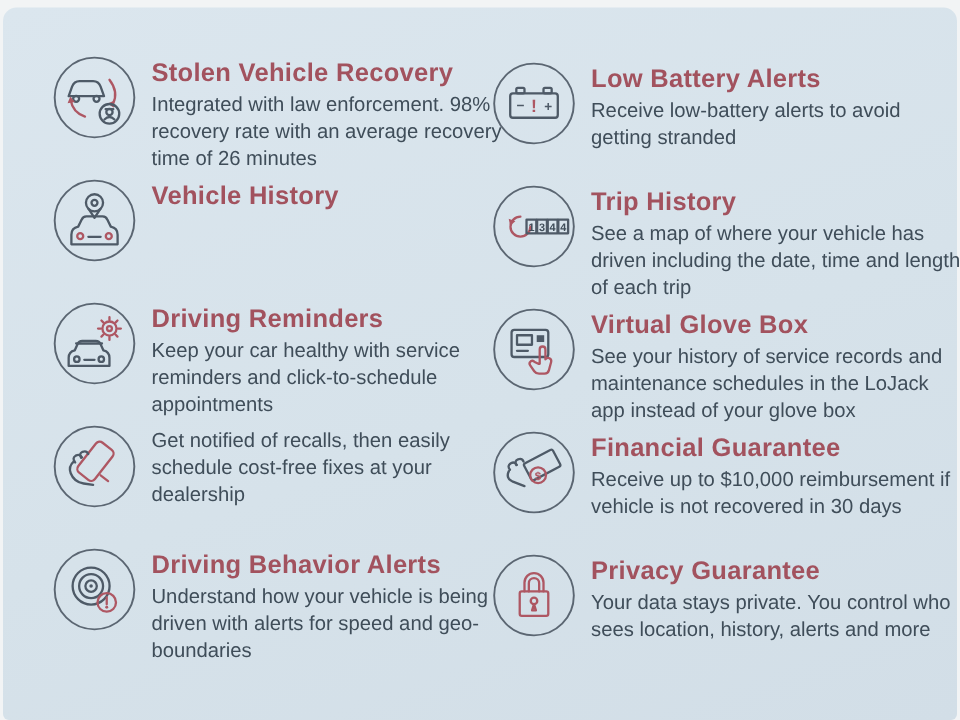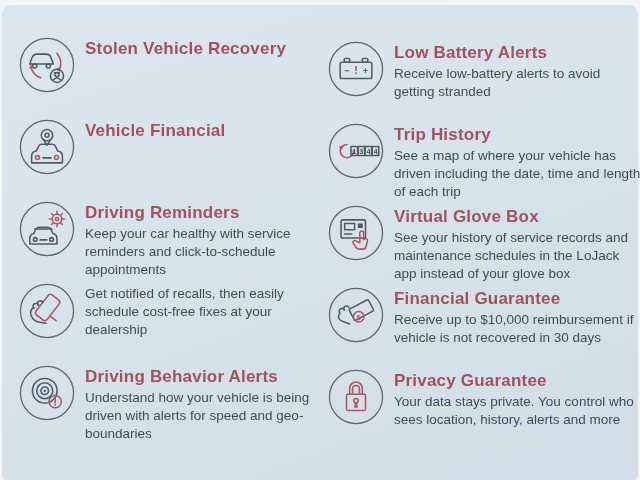--- a/index.html
+++ b/index.html
@@ -7,21 +7,21 @@
     width:640px;height:480px;overflow:hidden;position:relative;
     background:#f2f4f5;
     font-family:"Liberation Sans", sans-serif;
   }
   .photo{
     position:absolute;left:2px;right:2px;top:5px;bottom:0;
     background:linear-gradient(160deg,#dbe6ee 0%,#d6e2ea 55%,#d2dee7 100%);
     border-radius:9px 9px 4px 4px;
   }
   .col{position:absolute;display:flex;flex-direction:column;}
-  .col-left{left:16px;top:31px;}
+  .col-left{left:32px;top:31px;}
   .col-right{left:325px;top:35px;}
   .feature{display:flex;align-items:flex-start;height:82px;}
   .icon-wrap{flex:0 0 58px;width:58px;height:58px;margin-right:9px;}
   .icon-wrap svg{width:58px;height:58px;display:block;}
   .txt{padding-top:3px;}
   .col-left .txt{width:238px;}
   .col-right .txt{width:250px;}
   h3{
     margin:0 0 3px 0;font-size:17px;line-height:19px;font-weight:bold;
     color:#a2525e;letter-spacing:.2px;
@@ -57,38 +57,39 @@
           <path class="rd" d="M25 46 q-9-3-10.5-12"></path>
           <path class="rdf" d="M12.2 36.2 l2-5 3.3 4.1 z"></path>
           <circle class="dk" cx="43" cy="44" r="7.2"></circle>
           <circle class="dk" cx="43" cy="42.6" r="2.3"></circle>
           <path class="dk" d="M39.3 48.2 q3.7-3.6 7.4 0"></path>
           <path class="dk" d="M40.2 40.6 h5.6"></path>
         </svg>
       </div>
       <div class="txt">
         <h3>Stolen Vehicle Recovery</h3>
+        <p>Integrated with law enforcement. 98% recovery rate with an average recovery time of 26 minutes</p>
       </div>
     </div>
 
     <div class="feature">
       <div class="icon-wrap">
         <svg viewBox="0 0 64 64">
           <circle class="rg" cx="32" cy="32" r="29.3"></circle>
           <circle class="dk" cx="32" cy="19" r="6.3"></circle>
           <circle class="dk" cx="32" cy="19" r="2.2"></circle>
           <path class="dk" d="M27.8 23.6 L32 30 L36.2 23.6"></path>
           <path class="dk" d="M15 49.5 v-7 q0-5 5-6 l2.5-5 q1-2.5 3.5-2.5 h12 q2.5 0 3.5 2.5 l2.5 5 q5 1 5 6 v7 z"></path>
           <circle class="rd" cx="21.5" cy="43.5" r="2.2"></circle>
           <circle class="rd" cx="42.5" cy="43.5" r="2.2"></circle>
           <path class="dk" d="M27.5 44 h9"></path>
         </svg>
       </div>
       <div class="txt">
-        <h3>Vehicle Financial</h3>
+        <h3>Vehicle History</h3>
       </div>
     </div>
 
     <div class="feature">
       <div class="icon-wrap">
         <svg viewBox="0 0 64 64">
           <circle class="rg" cx="32" cy="32" r="29.3"></circle>
           <path class="dk" d="M13 48.5 v-6 q0-4.5 4.5-5.5 l2-4.5 q1-2.5 3.5-2.5 h10 q2.5 0 3.5 2.5 l2 4.5 q4.5 1 4.5 5.5 v6 z"></path>
           <circle class="dk" cx="19" cy="43.5" r="2"></circle>
           <circle class="dk" cx="37" cy="43.5" r="2"></circle>

